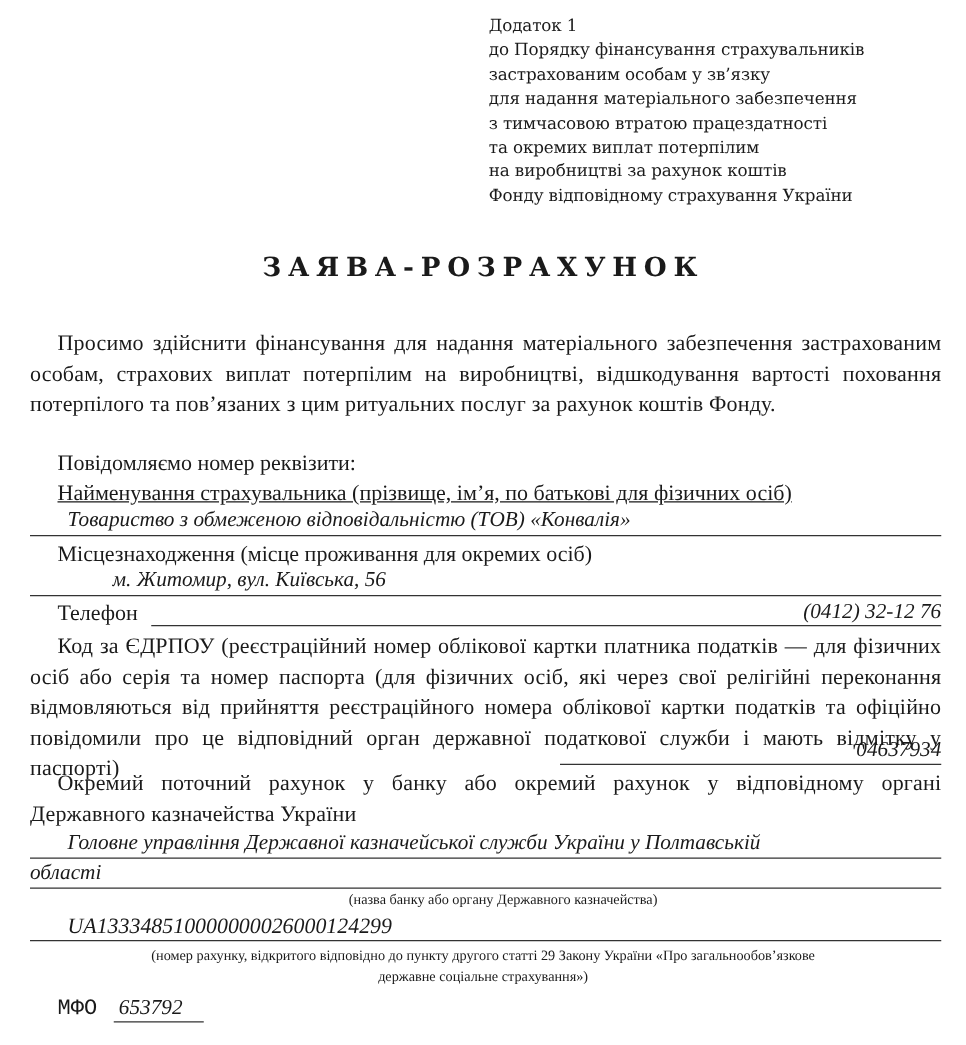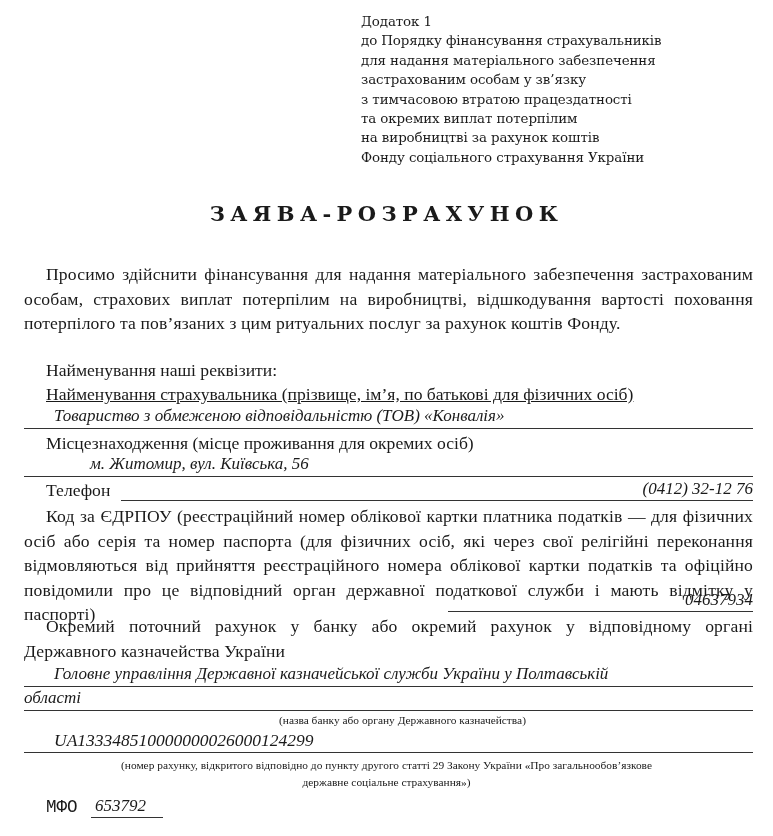--- a/index.html
+++ b/index.html
@@ -10,21 +10,21 @@
     body {
       width: 773px;
       height: 836px;
       position: relative;
       overflow: hidden;
       font-family: "DejaVu Serif", "Liberation Serif", serif;
       color: #1a1a1a;
     }
     .appendix {
       position: absolute;
-      left: 361px;
+      left: 391px;
       top: 12px;
       font-size: 13.4px;
       line-height: 19.4px;
       letter-spacing: -0.1px;
       white-space: nowrap;
     }
     .appendix div { margin: 0; }
     .title {
       position: absolute;
       left: 0;
@@ -85,33 +85,33 @@
       font-size: 11.4px;
       line-height: 17px;
     }
   </style>
 </head>
 <body>
 
 <div class="appendix">
   <div>Додаток 1</div>
   <div>до Порядку фінансування страхувальників</div>
+  <div>застрахованим особам у зв’язку</div>
   <div>для надання матеріального забезпечення</div>
-  <div>застрахованим особам у зв’язку</div>
   <div>з тимчасовою втратою працездатності</div>
   <div>та окремих виплат потерпілим</div>
   <div>на виробництві за рахунок коштів</div>
-  <div>Фонду соціального страхування України</div>
+  <div>Фонду відповідному страхування України</div>
 </div>
 
 <div class="title">ЗАЯВА-РОЗРАХУНОК</div>
 
 <div class="body-text p last-left" style="top:262px;">Просимо здійснити фінансування для надання матеріального забезпечення застрахованим особам, страхових виплат потерпілим на виробництві, відшкодування вартості поховання потерпілого та пов’язаних з цим ритуальних послуг за рахунок коштів Фонду.</div>
 
-<div class="lbl" style="top:358px;">Найменування наші реквізити:</div>
+<div class="lbl" style="top:358px;">Повідомляємо номер реквізити:</div>
 
 <div class="lbl" style="top:382px;text-decoration:underline;">Найменування страхувальника (прізвище, ім’я, по батькові для фізичних осіб)</div>
 <div class="line-field" style="top:404px;">
   <span style="padding-left:30px;">Товариство з обмеженою відповідальністю (ТОВ) «Конвалія»</span>
 </div>
 
 <div class="lbl" style="top:431px;">Місцезнаходження (місце проживання для окремих осіб)</div>
 <div class="line-field" style="top:452px;">
   <span style="padding-left:66px;">м. Житомир, вул. Київська, 56</span>
 </div>

